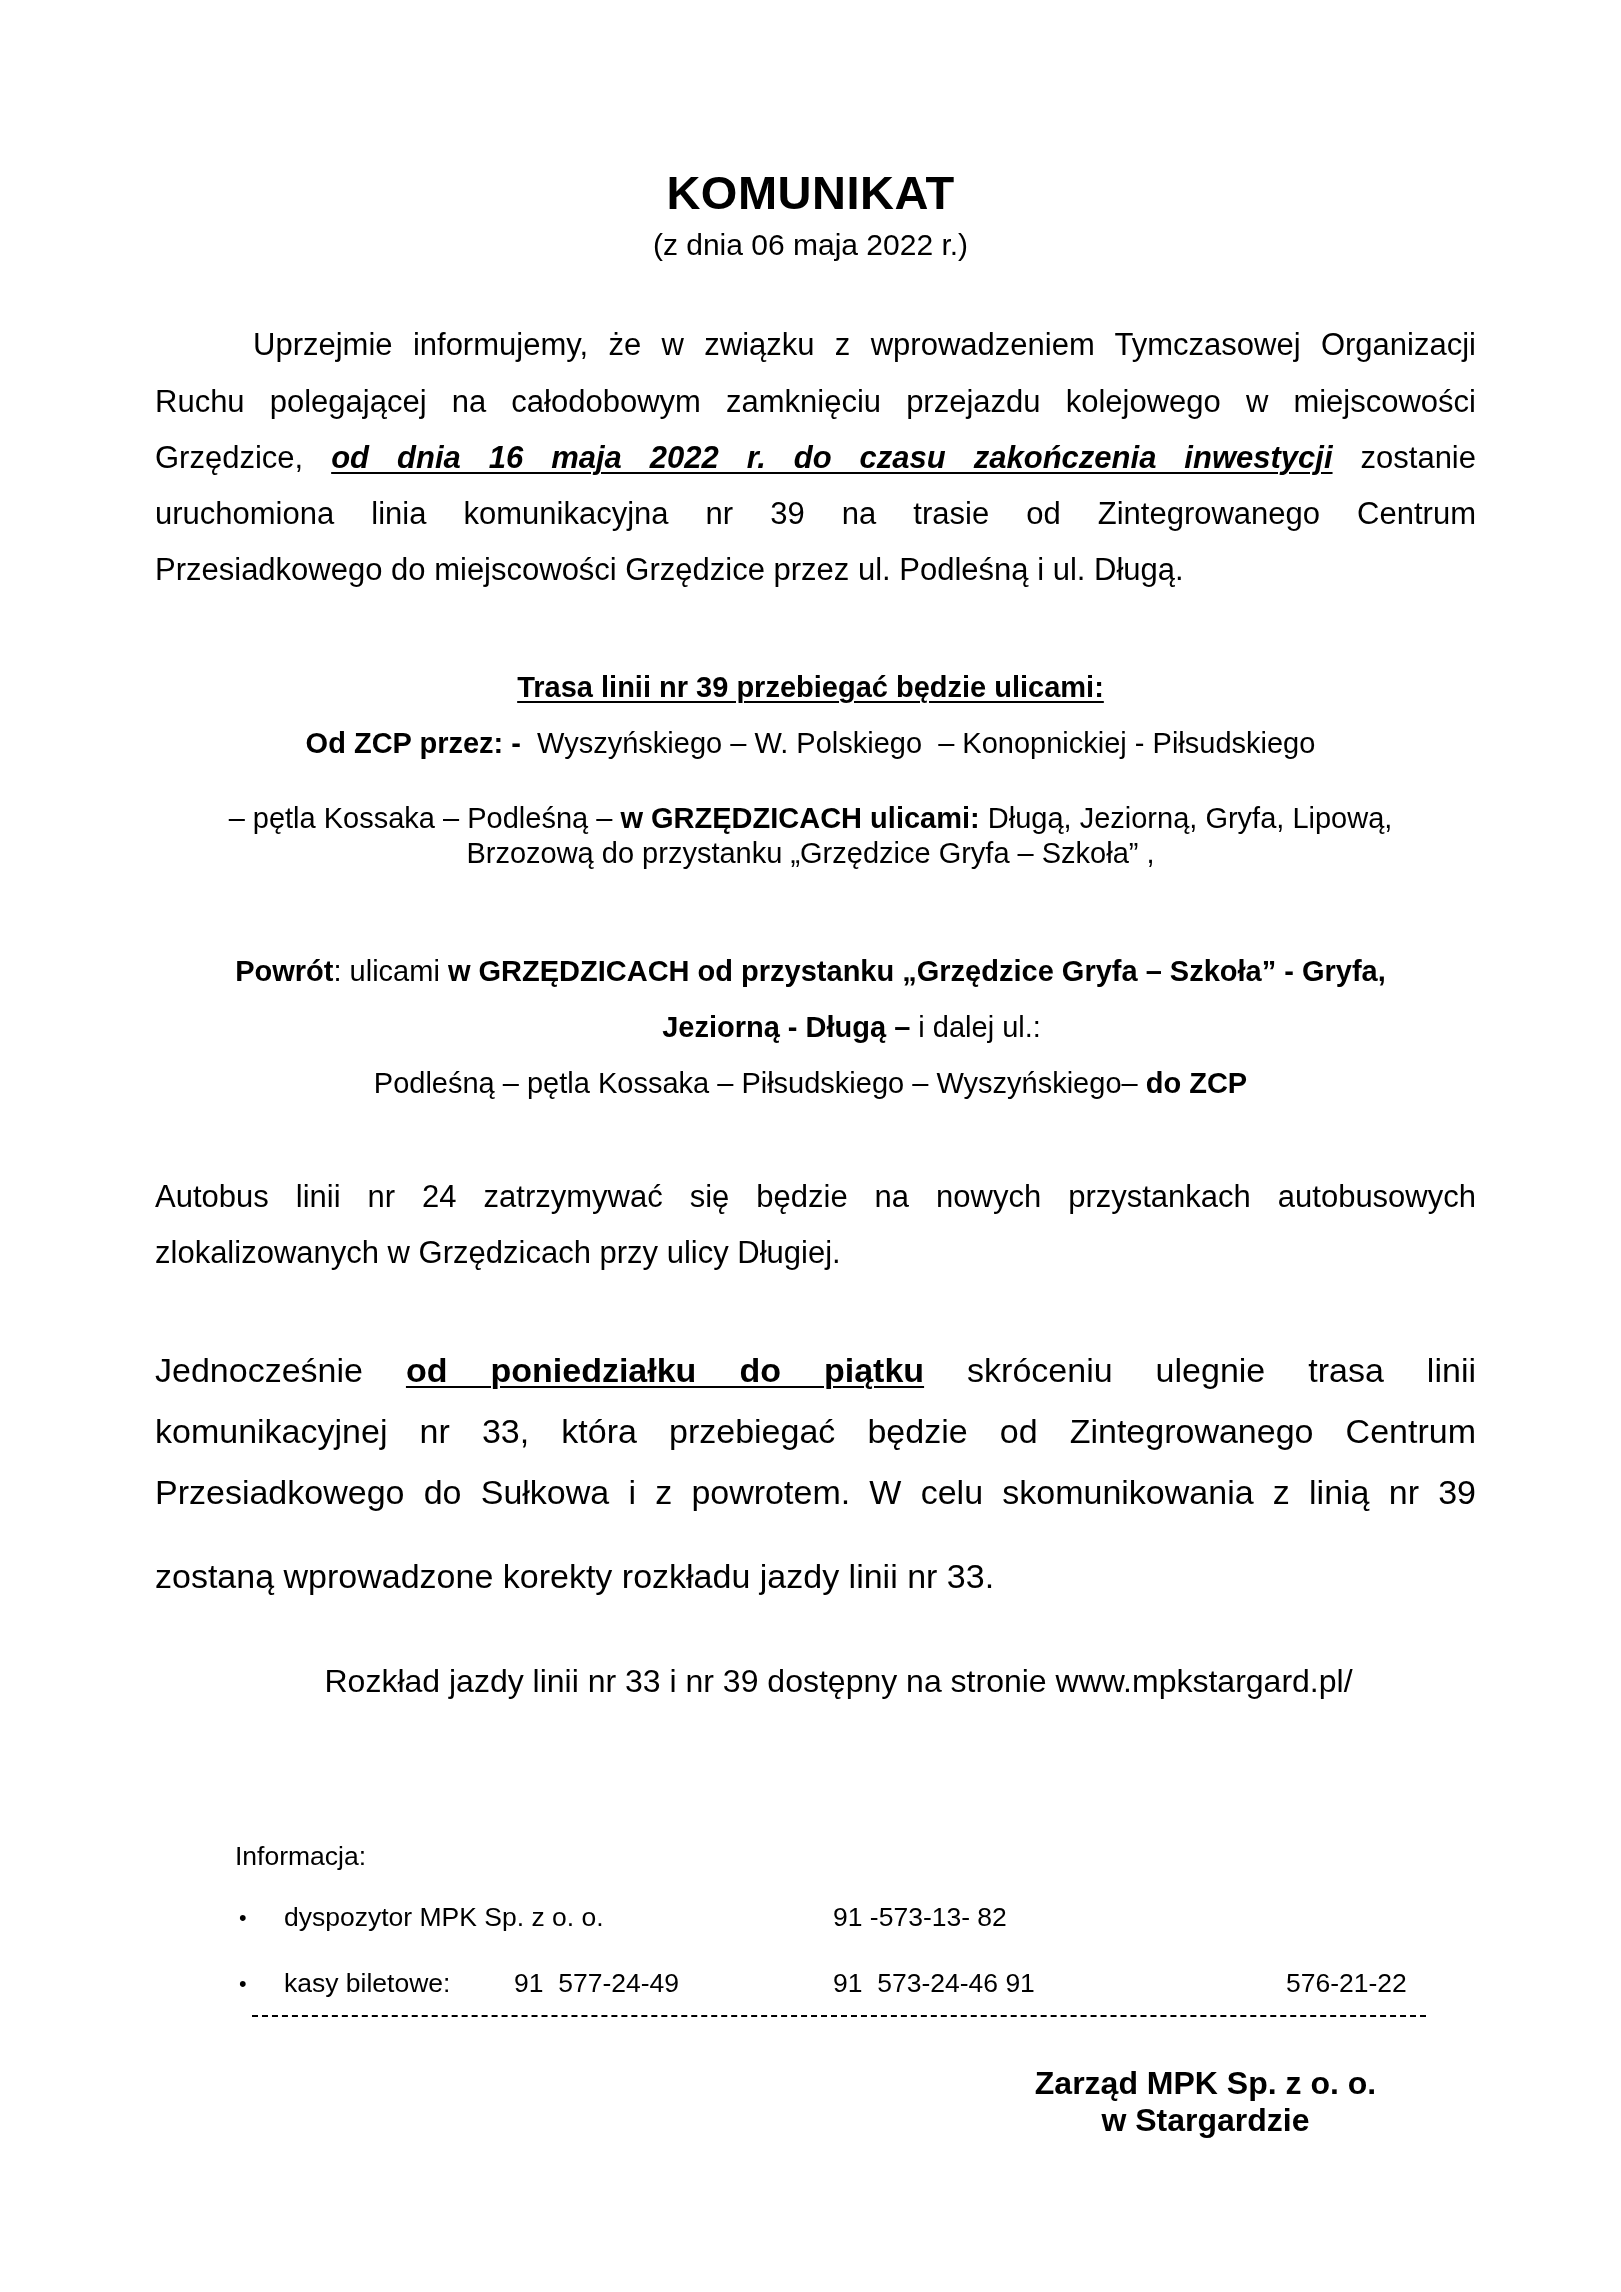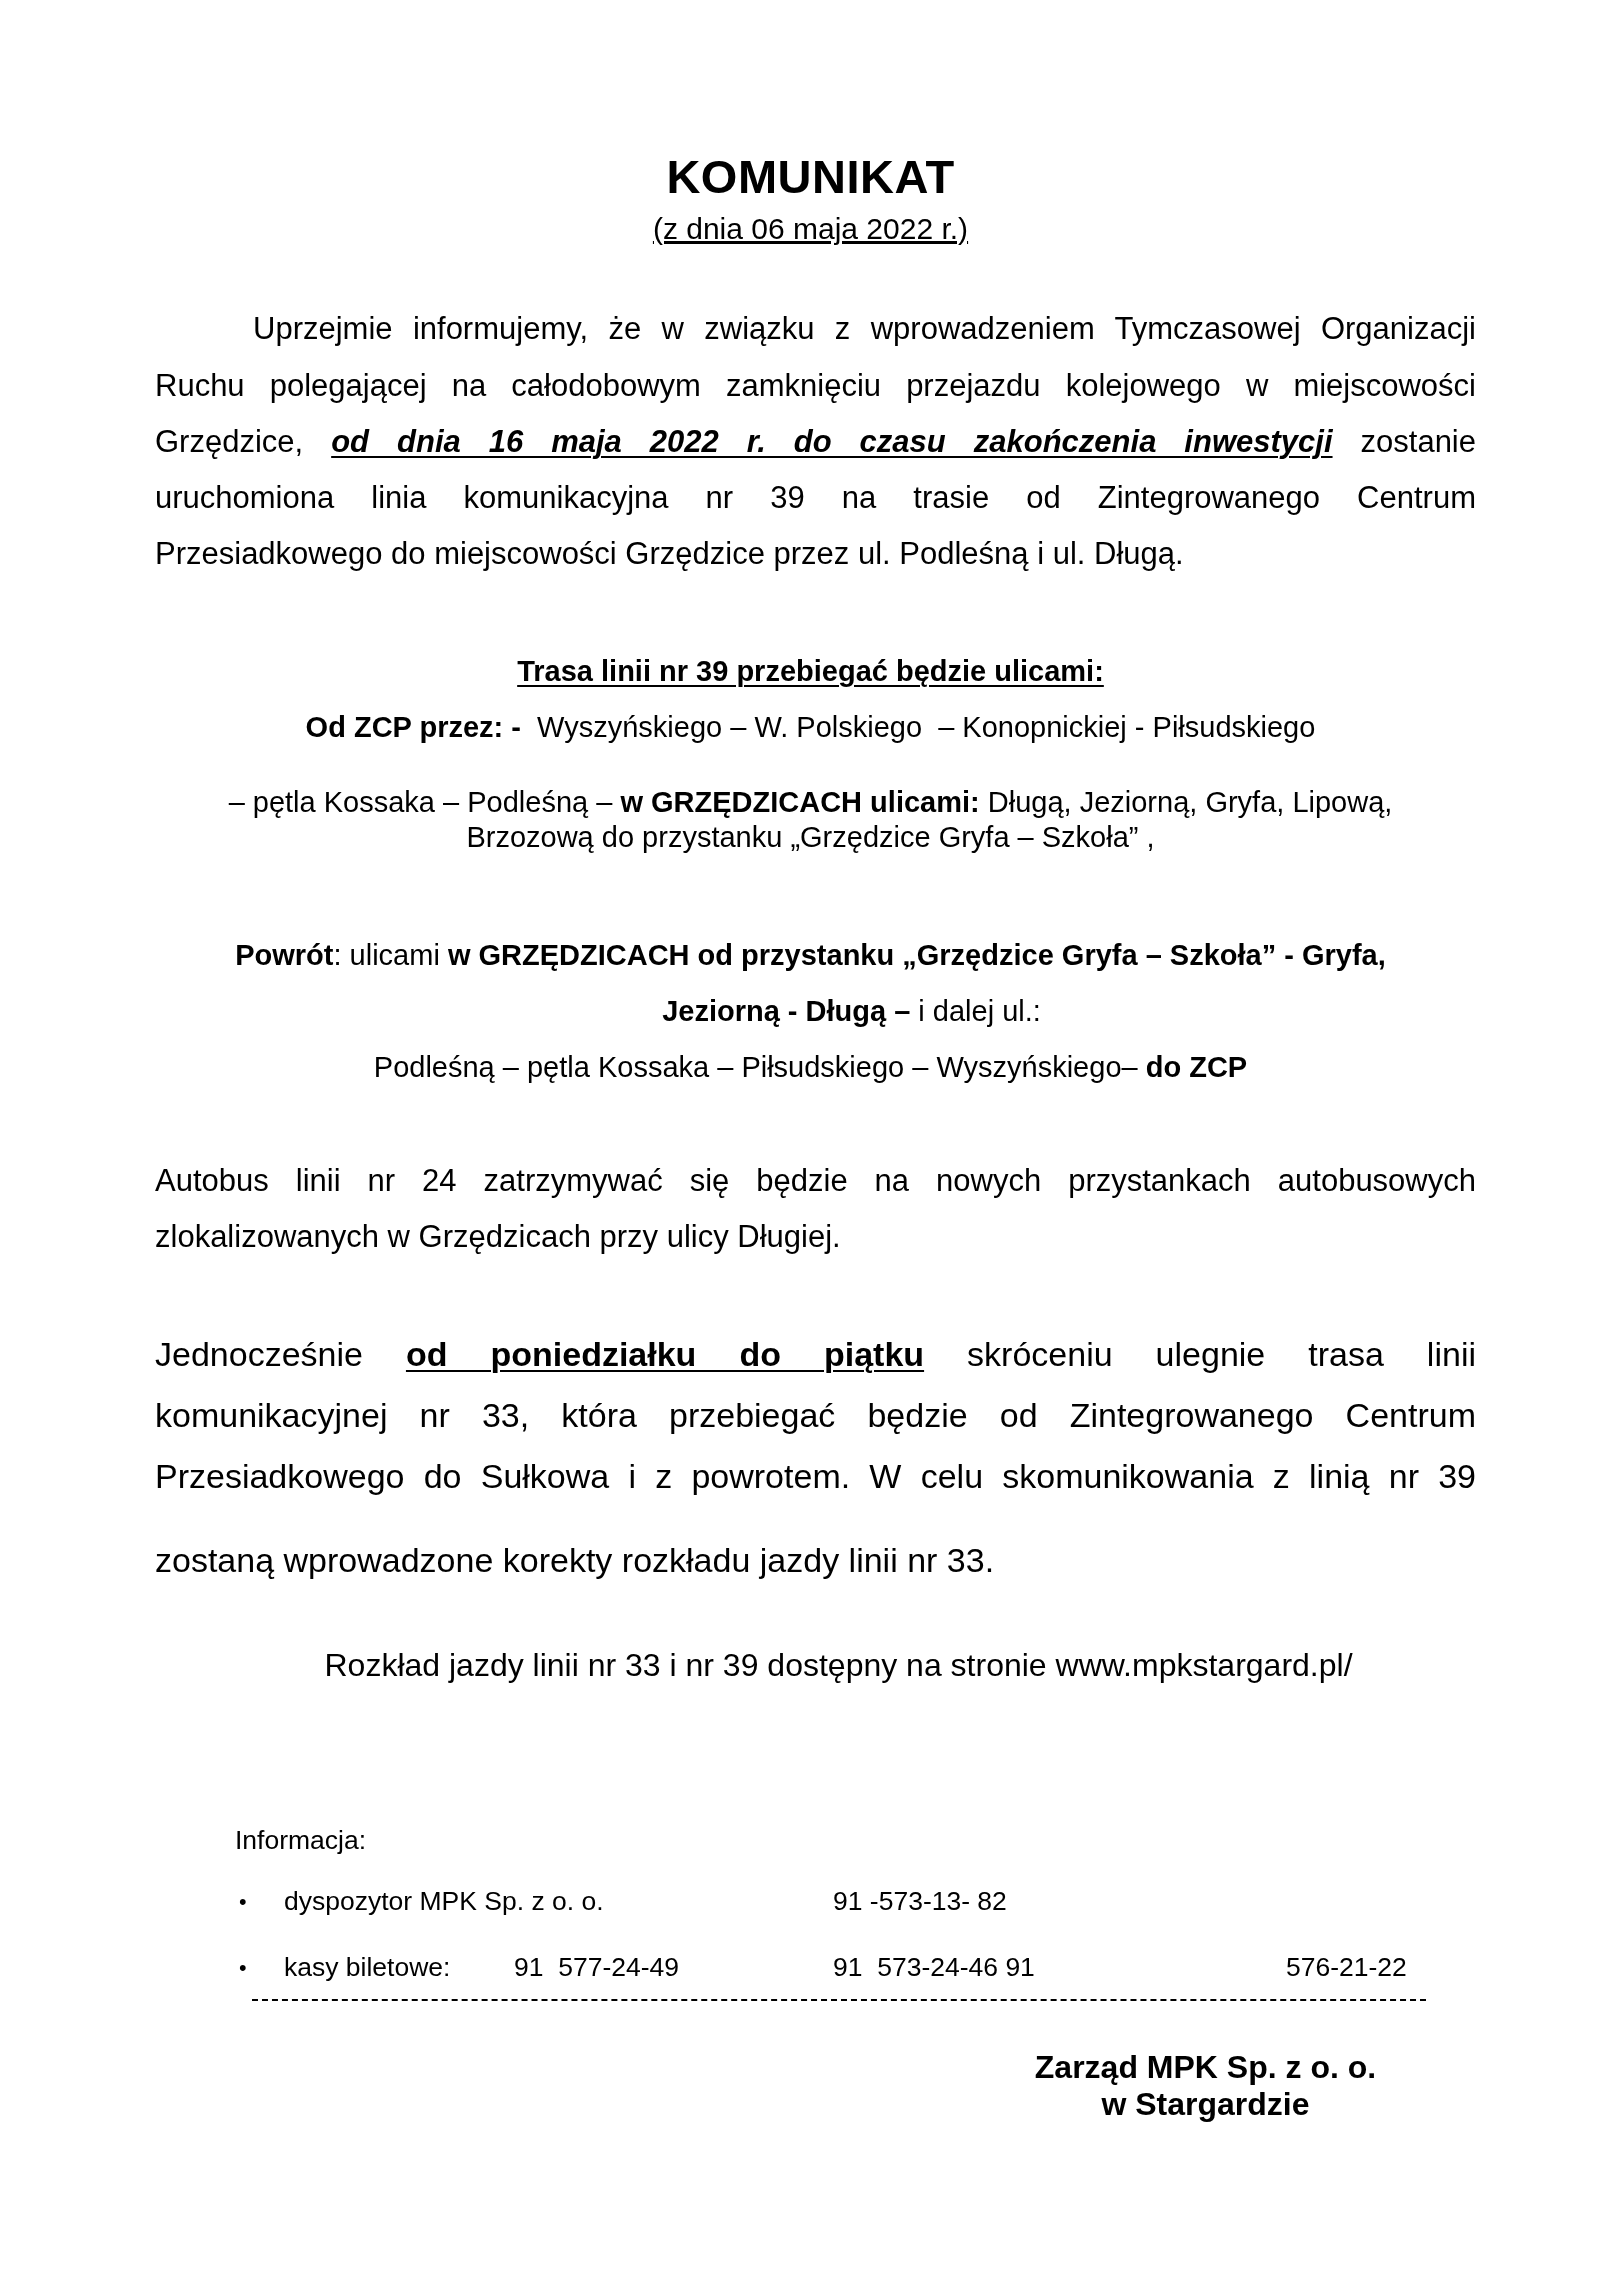--- a/index.html
+++ b/index.html
@@ -10,39 +10,38 @@
     body {
       width: 1621px;
       height: 2293px;
       position: relative;
       overflow: hidden;
       font-family: "Liberation Sans", sans-serif;
       color: #000000;
     }
     .page {
       position: absolute;
-      left: 0; top: 0;
+      left: 0; top: 16px;
       width: 1621px;
       height: 1646px;
     }
     .abs { position: absolute; }
 
     
     .title {
       left: 0; width: 1621px; top: 149px;
       text-align: center;
       font-size: 47px;
       font-weight: bold;
       letter-spacing: 0.5px;
     }
     .subtitle {
       left: 0; width: 1621px; top: 212px;
       text-align: center;
       font-size: 30px;
-      text-decoration: underline;
     }
     .line {
       position: absolute;
       left: 155px;
       width: 1321px;
       height: 43px;
       line-height: 43px;
       white-space: nowrap;
       font-size: 31px;
       text-align: justify;

